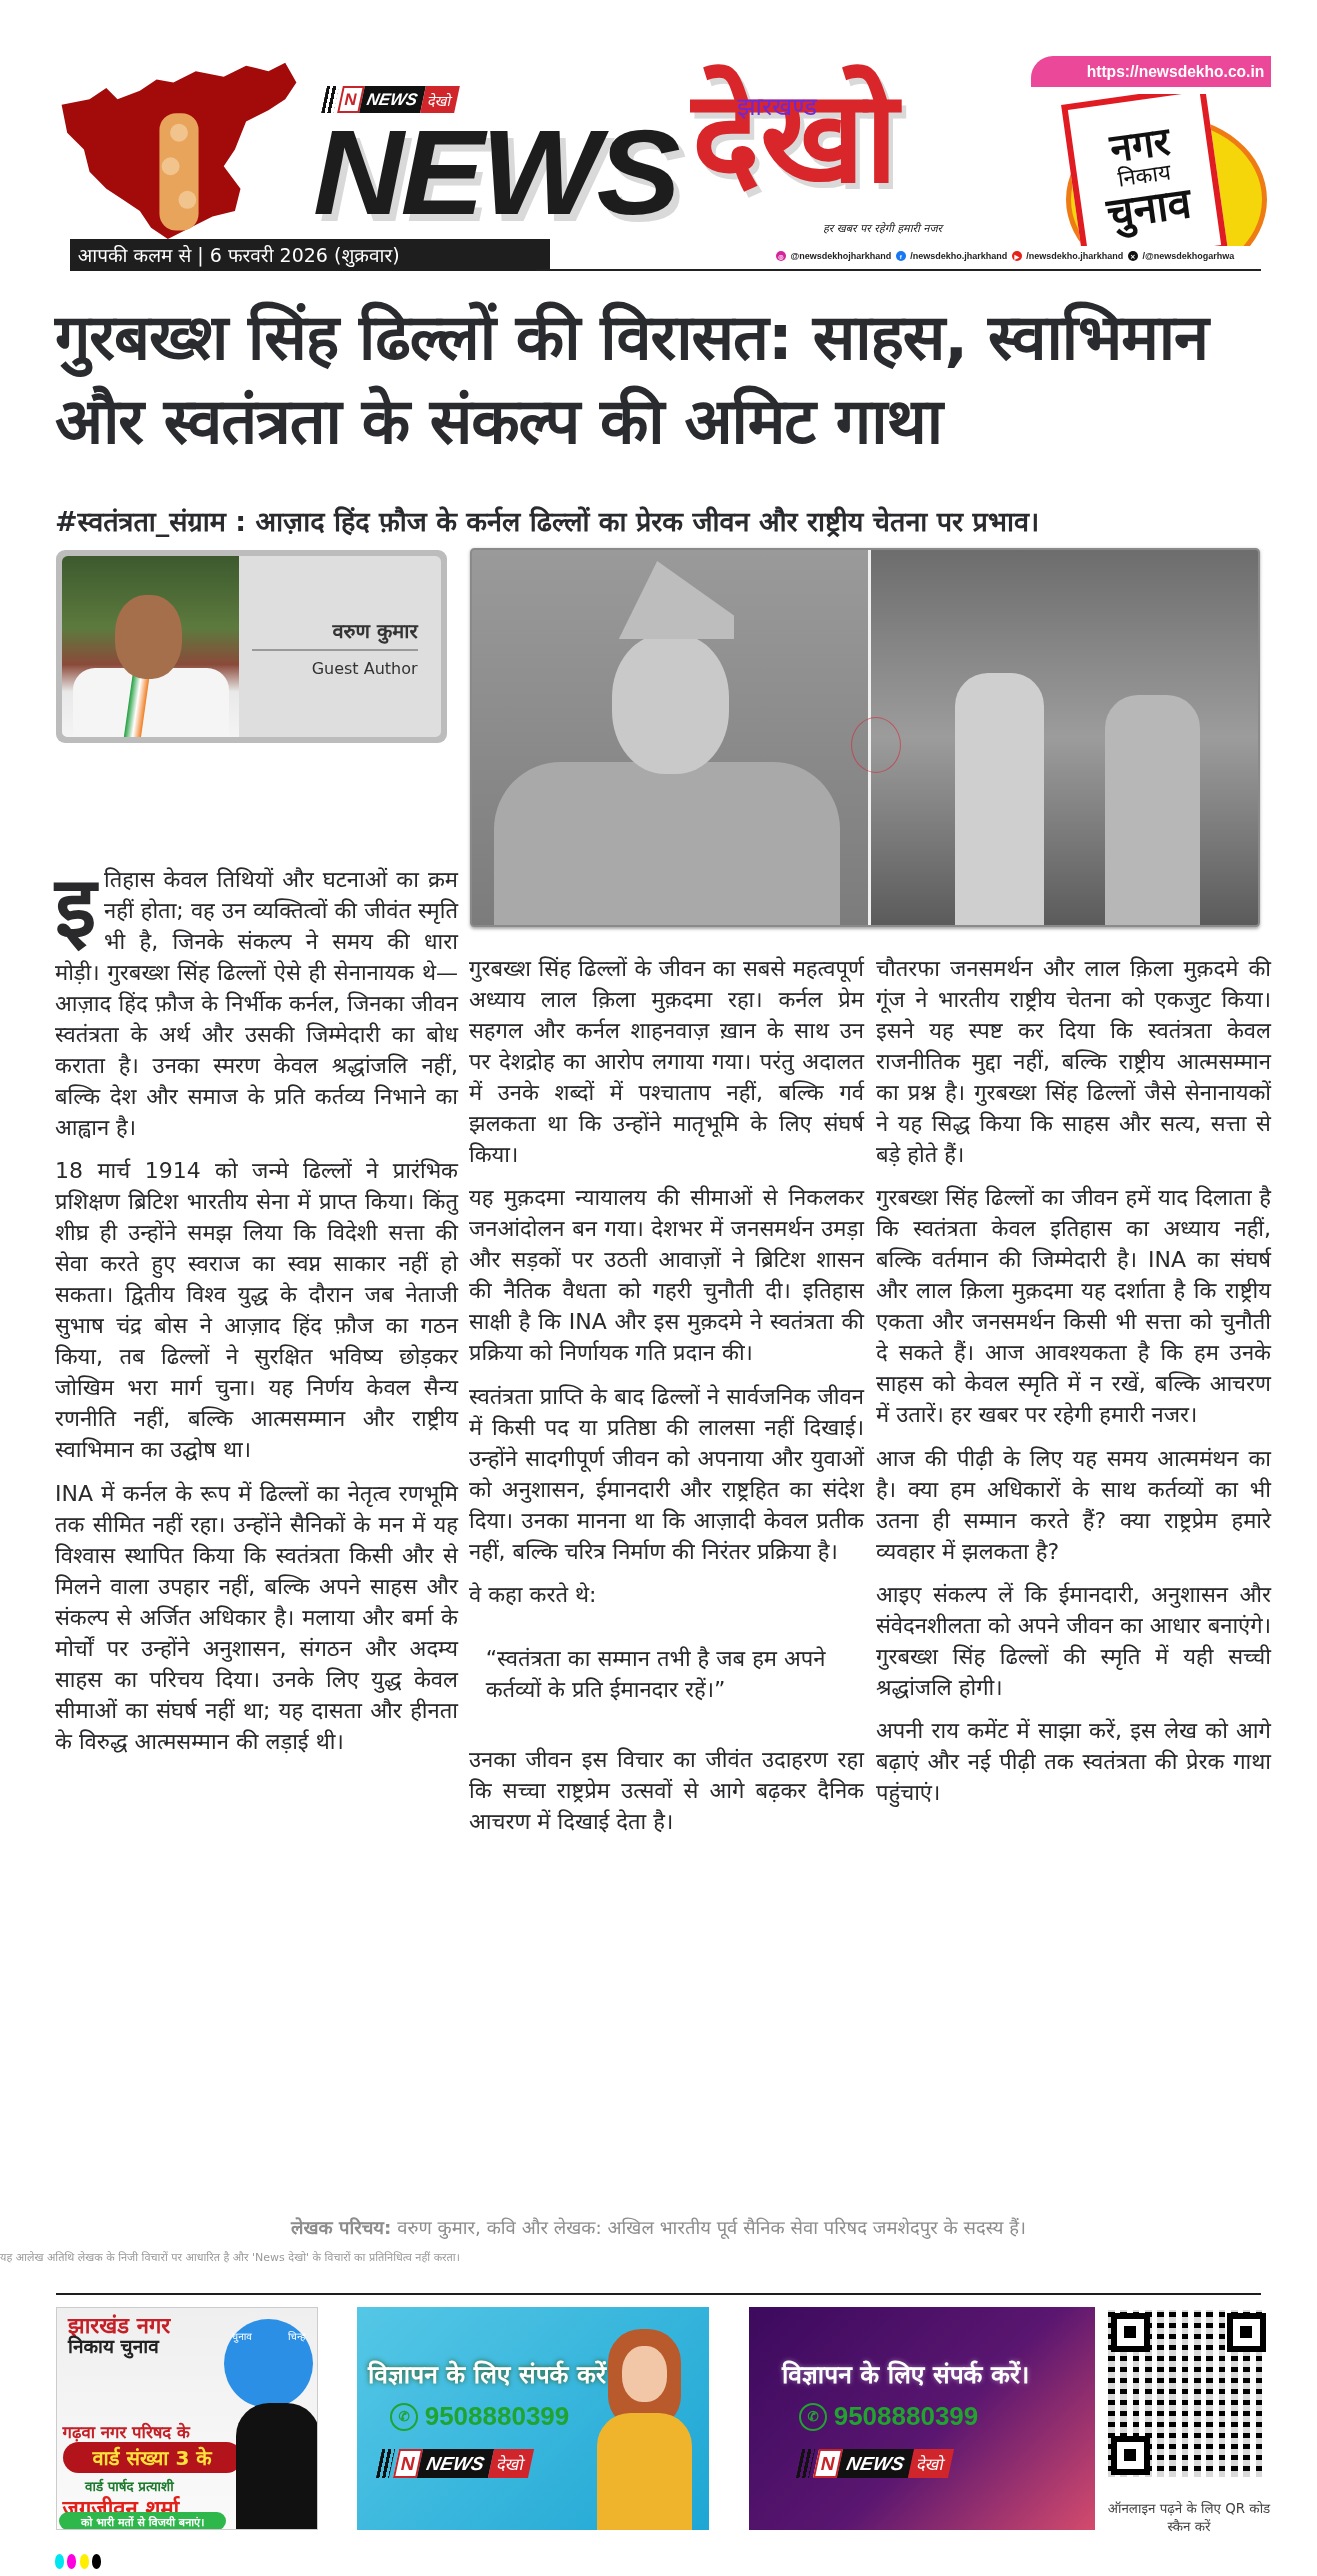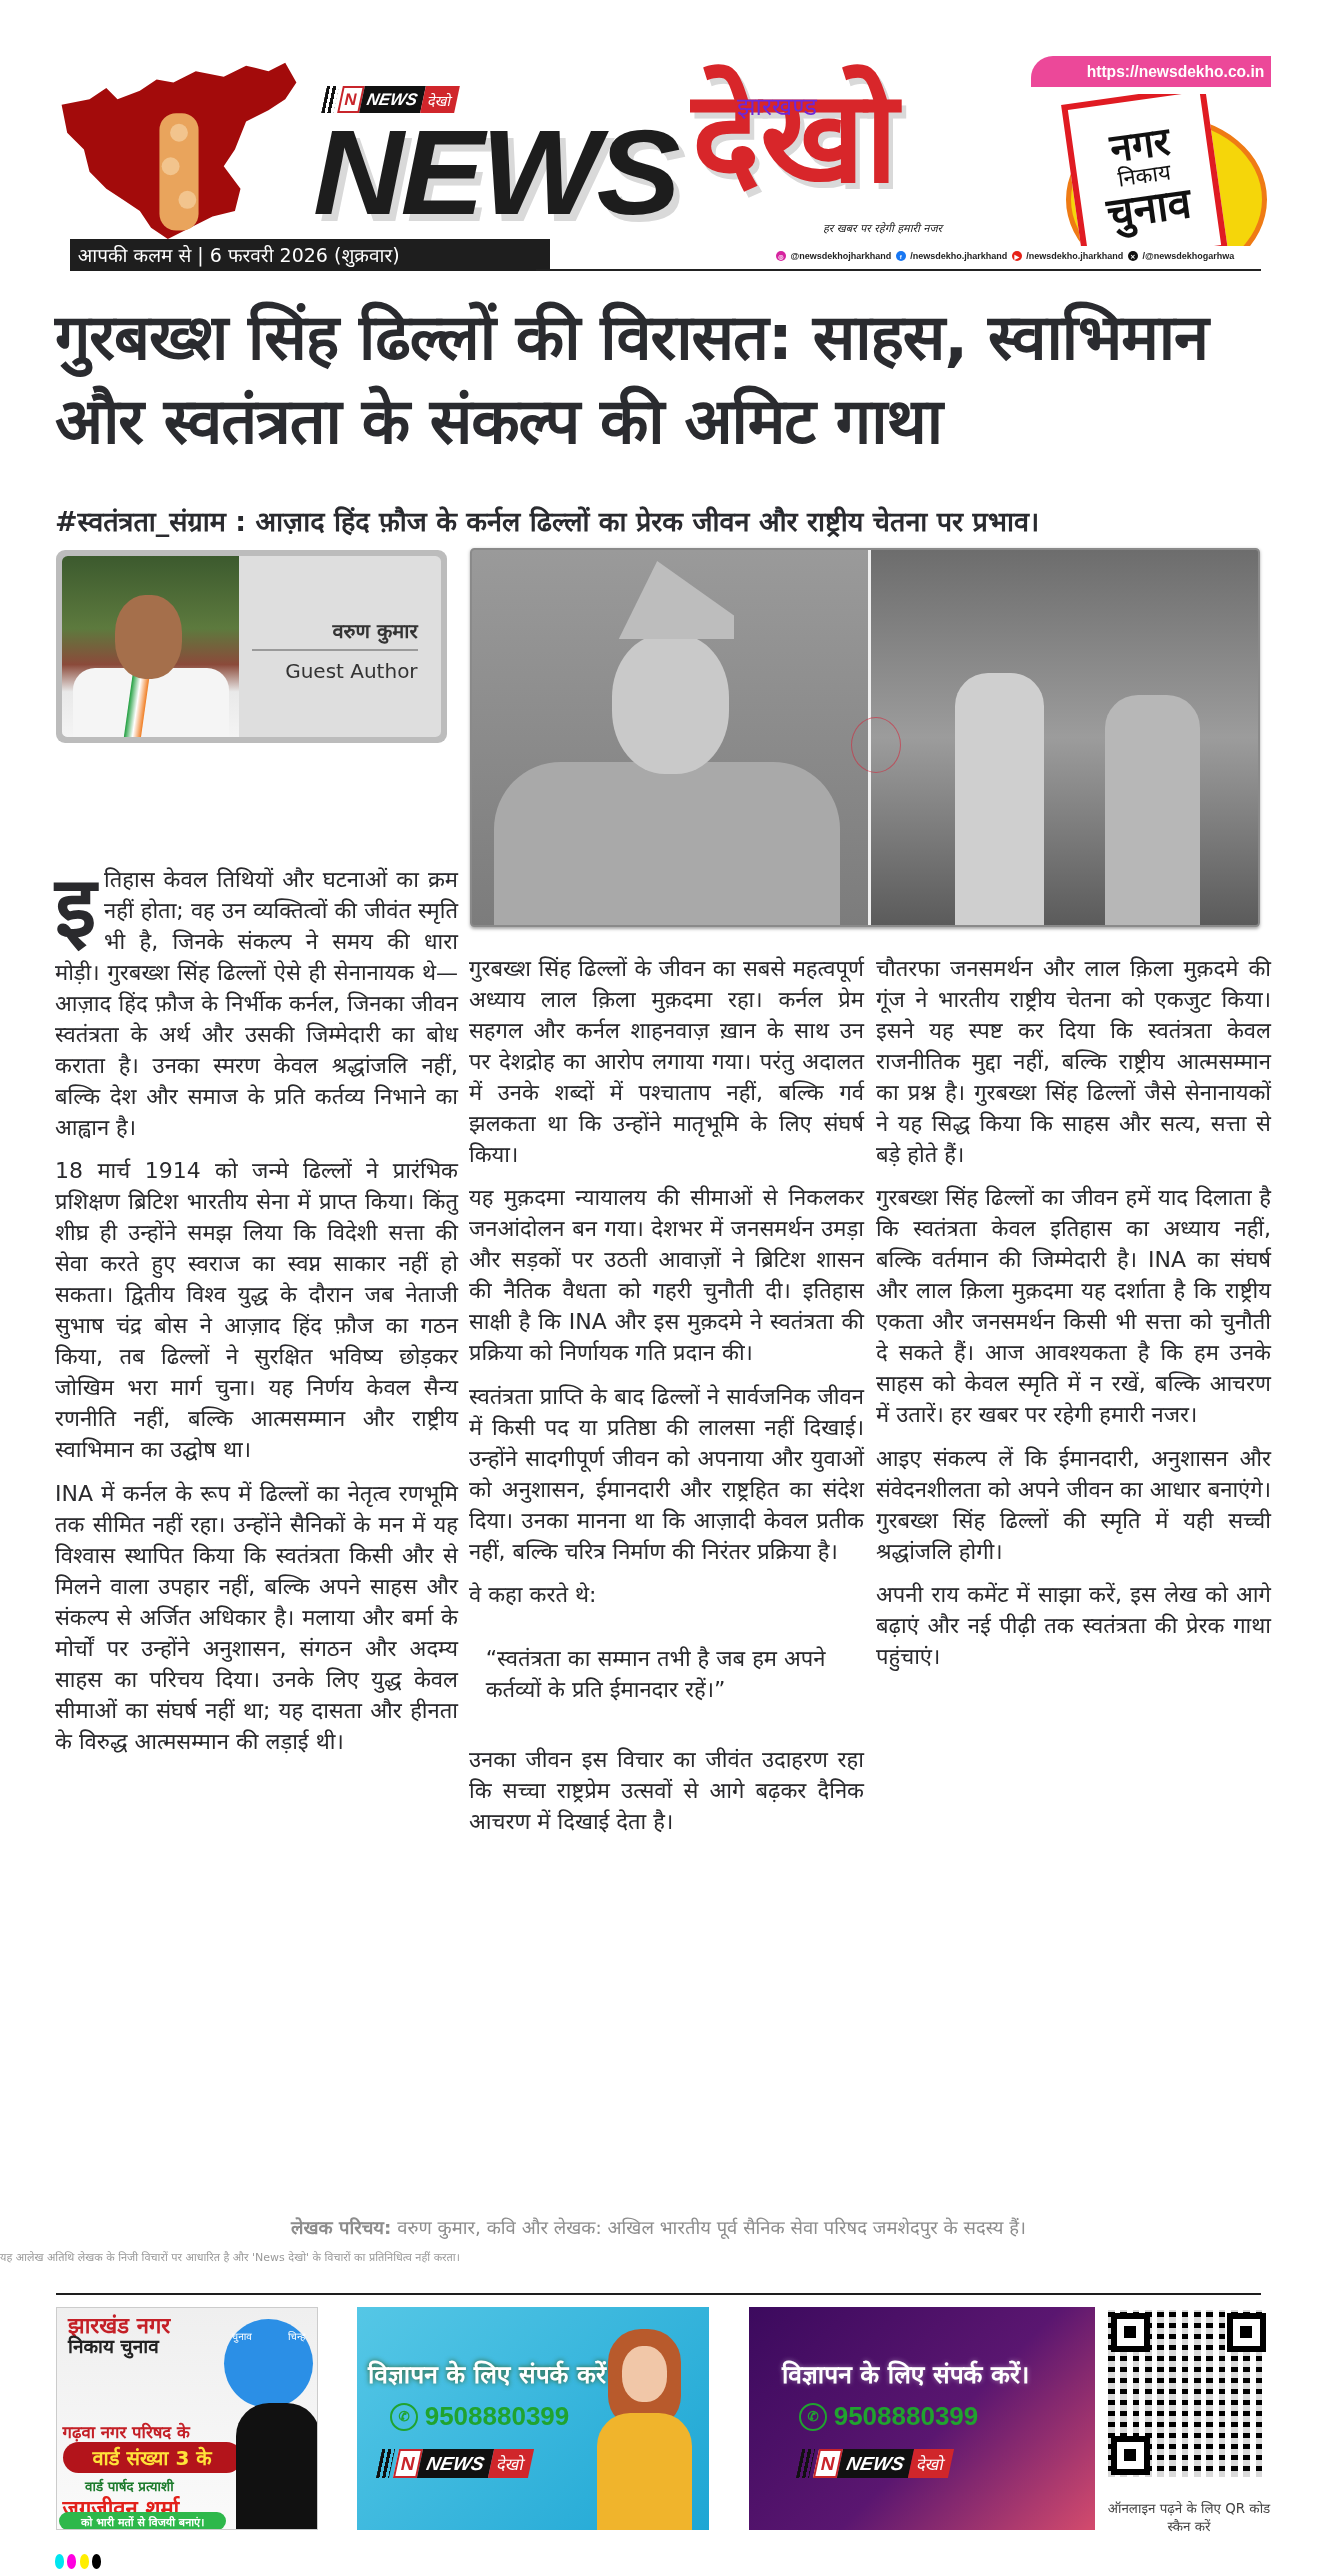--- a/index.html
+++ b/index.html
@@ -39,21 +39,21 @@
 
   
   .author-card { position: absolute; left: 56px; top: 550px; width: 391px; height: 193px; background: #bcbcbc; border-radius: 9px; padding: 5.6px; }
   .author-inner { width: 100%; height: 100%; background: #dedede; border-radius: 5.6px; display: flex; overflow: hidden; }
   .author-photo { width: 177px; height: 100%; background: linear-gradient(180deg,#3c5a2e 0%,#5d7a3e 40%,#8b4a3a 60%,#e9e9e9 75%,#f4f4f4 100%); position: relative; }
   .author-photo .face { position: absolute; left: 53px; top: 39px; width: 67px; height: 84px; border-radius: 45%; background: #a56f4b; }
   .author-photo .shirt { position: absolute; left: 11px; top: 112px; width: 156px; height: 73px; background: #f5f5f5; border-radius: 22px 22px 0 0; }
   .author-photo .scarf { position: absolute; left: 67px; top: 106px; width: 16.7px; height: 78px; background: linear-gradient(90deg,#1f9e3e,#fff,#f07c20); transform: rotate(8deg); }
   .author-meta { padding: 61px 0 0 13.4px; width: 179px; text-align: right; }
   .author-name { font-size: 20px; font-weight: bold; color: #333; padding-bottom: 5.6px; border-bottom: 2.2px solid #9a9a9a; }
-  .author-role { font-size: 20px; color: #333; margin-top: 7.8px; font-family: "DejaVu Sans", sans-serif; }
+  .author-role { font-size: 16px; color: #333; margin-top: 7.8px; font-family: "DejaVu Sans", sans-serif; }
 
   
   .feature-photo { position: absolute; left: 470px; top: 548px; width: 790px; height: 379px; border: 2.2px solid #8a8a8a; border-radius: 4.5px; overflow: hidden; display: flex; background: #888; box-shadow: 0 1.1px 3.3px rgba(0,0,0,0.35); }
   .fp-left { width: 396px; height: 100%; background: linear-gradient(180deg,#9a9a9a,#7c7c7c); position: relative; }
   .fp-left .cap { position: absolute; left: 134px; top: 11px; width: 128px; height: 78px; background: #bdbdbd; clip-path: polygon(10% 100%,40% 0,100% 70%,100% 100%); }
   .fp-left .head { position: absolute; left: 140px; top: 84px; width: 117px; height: 140px; border-radius: 45%; background: #c9c9c9; }
   .fp-left .body { position: absolute; left: 22px; top: 212px; width: 346px; height: 179px; border-radius: 67px 67px 0 0; background: #a9a9a9; }
   .fp-divider { width: 3.3px; background: #f0f0f0; }
   .fp-right { flex: 1; background: linear-gradient(180deg,#6d6d6d,#9c9c9c 50%,#5b5b5b); position: relative; }
   .fp-right .p1 { position: absolute; left: 84px; top: 123px; width: 89px; height: 257px; border-radius: 33px 33px 0 0; background: #cfcfcf; }
@@ -207,20 +207,21 @@
   <p>यह मुक़दमा न्यायालय की सीमाओं से निकलकर जनआंदोलन बन गया। देशभर में जनसमर्थन उमड़ा और सड़कों पर उठती आवाज़ों ने ब्रिटिश शासन की नैतिक वैधता को गहरी चुनौती दी। इतिहास साक्षी है कि INA और इस मुक़दमे ने स्वतंत्रता की प्रक्रिया को निर्णायक गति प्रदान की।</p>
   <p>स्वतंत्रता प्राप्ति के बाद ढिल्लों ने सार्वजनिक जीवन में किसी पद या प्रतिष्ठा की लालसा नहीं दिखाई। उन्होंने सादगीपूर्ण जीवन को अपनाया और युवाओं को अनुशासन, ईमानदारी और राष्ट्रहित का संदेश दिया। उनका मानना था कि आज़ादी केवल प्रतीक नहीं, बल्कि चरित्र निर्माण की निरंतर प्रक्रिया है।</p>
   <p class="lead-in">वे कहा करते थे:</p>
   <blockquote class="quote">“स्वतंत्रता का सम्मान तभी है जब हम अपने कर्तव्यों के प्रति ईमानदार रहें।”</blockquote>
   <p>उनका जीवन इस विचार का जीवंत उदाहरण रहा कि सच्चा राष्ट्रप्रेम उत्सवों से आगे बढ़कर दैनिक आचरण में दिखाई देता है।</p>
 </div>
 
 <div class="col col-3">
   <p>चौतरफा जनसमर्थन और लाल क़िला मुक़दमे की गूंज ने भारतीय राष्ट्रीय चेतना को एकजुट किया। इसने यह स्पष्ट कर दिया कि स्वतंत्रता केवल राजनीतिक मुद्दा नहीं, बल्कि राष्ट्रीय आत्मसम्मान का प्रश्न है। गुरबख्श सिंह ढिल्लों जैसे सेनानायकों ने यह सिद्ध किया कि साहस और सत्य, सत्ता से बड़े होते हैं।</p>
   <p>गुरबख्श सिंह ढिल्लों का जीवन हमें याद दिलाता है कि स्वतंत्रता केवल इतिहास का अध्याय नहीं, बल्कि वर्तमान की जिम्मेदारी है। INA का संघर्ष और लाल क़िला मुक़दमा यह दर्शाता है कि राष्ट्रीय एकता और जनसमर्थन किसी भी सत्ता को चुनौती दे सकते हैं। आज आवश्यकता है कि हम उनके साहस को केवल स्मृति में न रखें, बल्कि आचरण में उतारें। हर खबर पर रहेगी हमारी नजर।</p>
+  <p>आज की पीढ़ी के लिए यह समय आत्ममंथन का है। क्या हम अधिकारों के साथ कर्तव्यों का भी उतना ही सम्मान करते हैं? क्या राष्ट्रप्रेम हमारे व्यवहार में झलकता है?</p>
   <p>आइए संकल्प लें कि ईमानदारी, अनुशासन और संवेदनशीलता को अपने जीवन का आधार बनाएंगे। गुरबख्श सिंह ढिल्लों की स्मृति में यही सच्ची श्रद्धांजलि होगी।</p>
   <p>अपनी राय कमेंट में साझा करें, इस लेख को आगे बढ़ाएं और नई पीढ़ी तक स्वतंत्रता की प्रेरक गाथा पहुंचाएं।</p>
 </div>
 
 <div class="author-bio">
   <b>लेखक परिचय:</b><span> वरुण कुमार, कवि और लेखक: अखिल भारतीय पूर्व सैनिक सेवा परिषद जमशेदपुर के सदस्य हैं।</span>
 </div>
 <div class="disclaimer">यह आलेख अतिथि लेखक के निजी विचारों पर आधारित है और 'News देखो' के विचारों का प्रतिनिधित्व नहीं करता।</div>
 <div class="foot-rule"></div>
 

